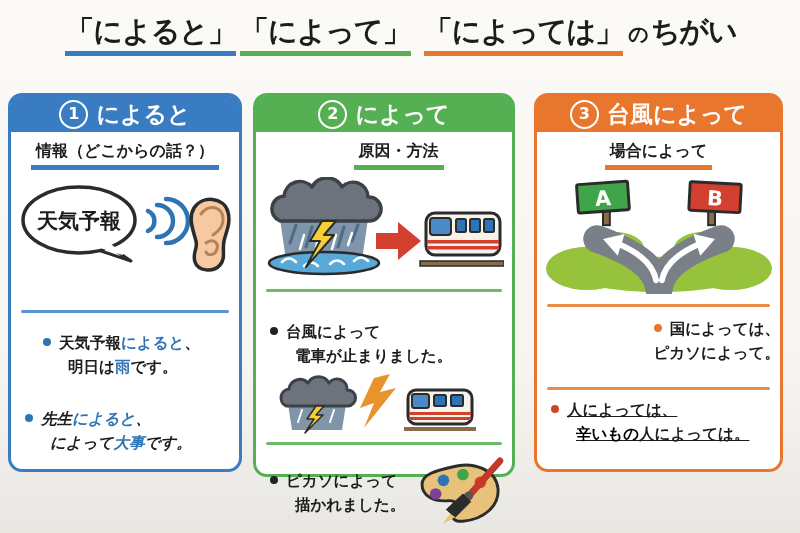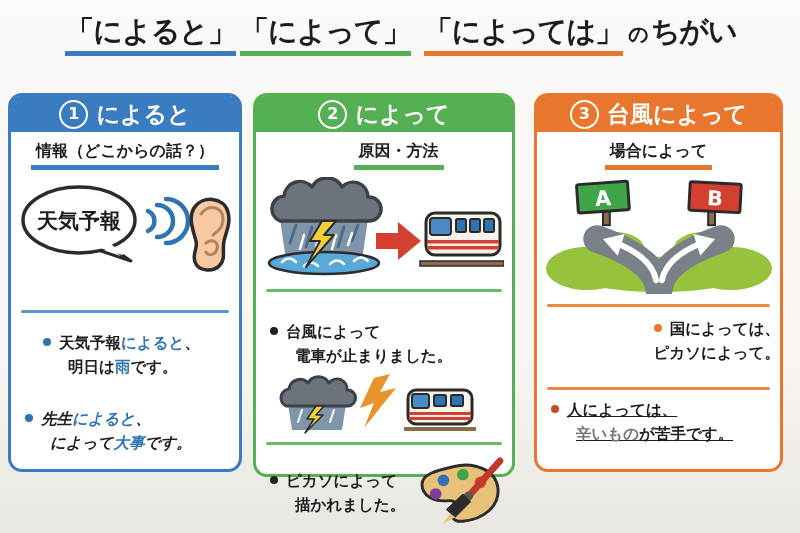--- a/index.html
+++ b/index.html
@@ -63,21 +63,21 @@
   .ex .l2{padding-left:25px;}
   .dot{
     display:inline-block;width:8px;height:8px;border-radius:50%;
     margin-right:8px;vertical-align:2px;background:#222;
   }
   .dot-blue{background:#2e74b5;}
   .dot-dark{background:#222;}
   .dot-orange{background:#e8762d;}
   .dot-red{background:#cf4527;}
   .acc-blue{color:#2e74b5;}
-  .acc-red{color:#737373;}
+  .acc-red{color:#000000;}
   .exrow{display:flex;align-items:center;}
   .exrow .extxt{flex:1 1 auto;}
   .exrow svg{flex:0 0 auto;margin-right:8px;}
 </style>
 </head>
 <body>
 
 <div class="page">
 
   <div class="title">
@@ -313,18 +313,18 @@
       <div class="l2"><span>ピカソによって。</span></div>
     </div>
 
     <hr class="divider" style="margin-top:22px;">
 
     <div class="ex" style="margin-top:8px;text-decoration:underline;">
       <div class="l1">
         <span class="dot dot-red"></span><span>人によっては、</span>
       </div>
       <div class="l2">
-        <span class="acc-red">辛いもの</span><span>が苦手です。</span>
+        <span class="acc-red">辛いもの</span><span>人によっては。</span>
       </div>
     </div>
   </div>
 
 </div>
 
 </body></html>

